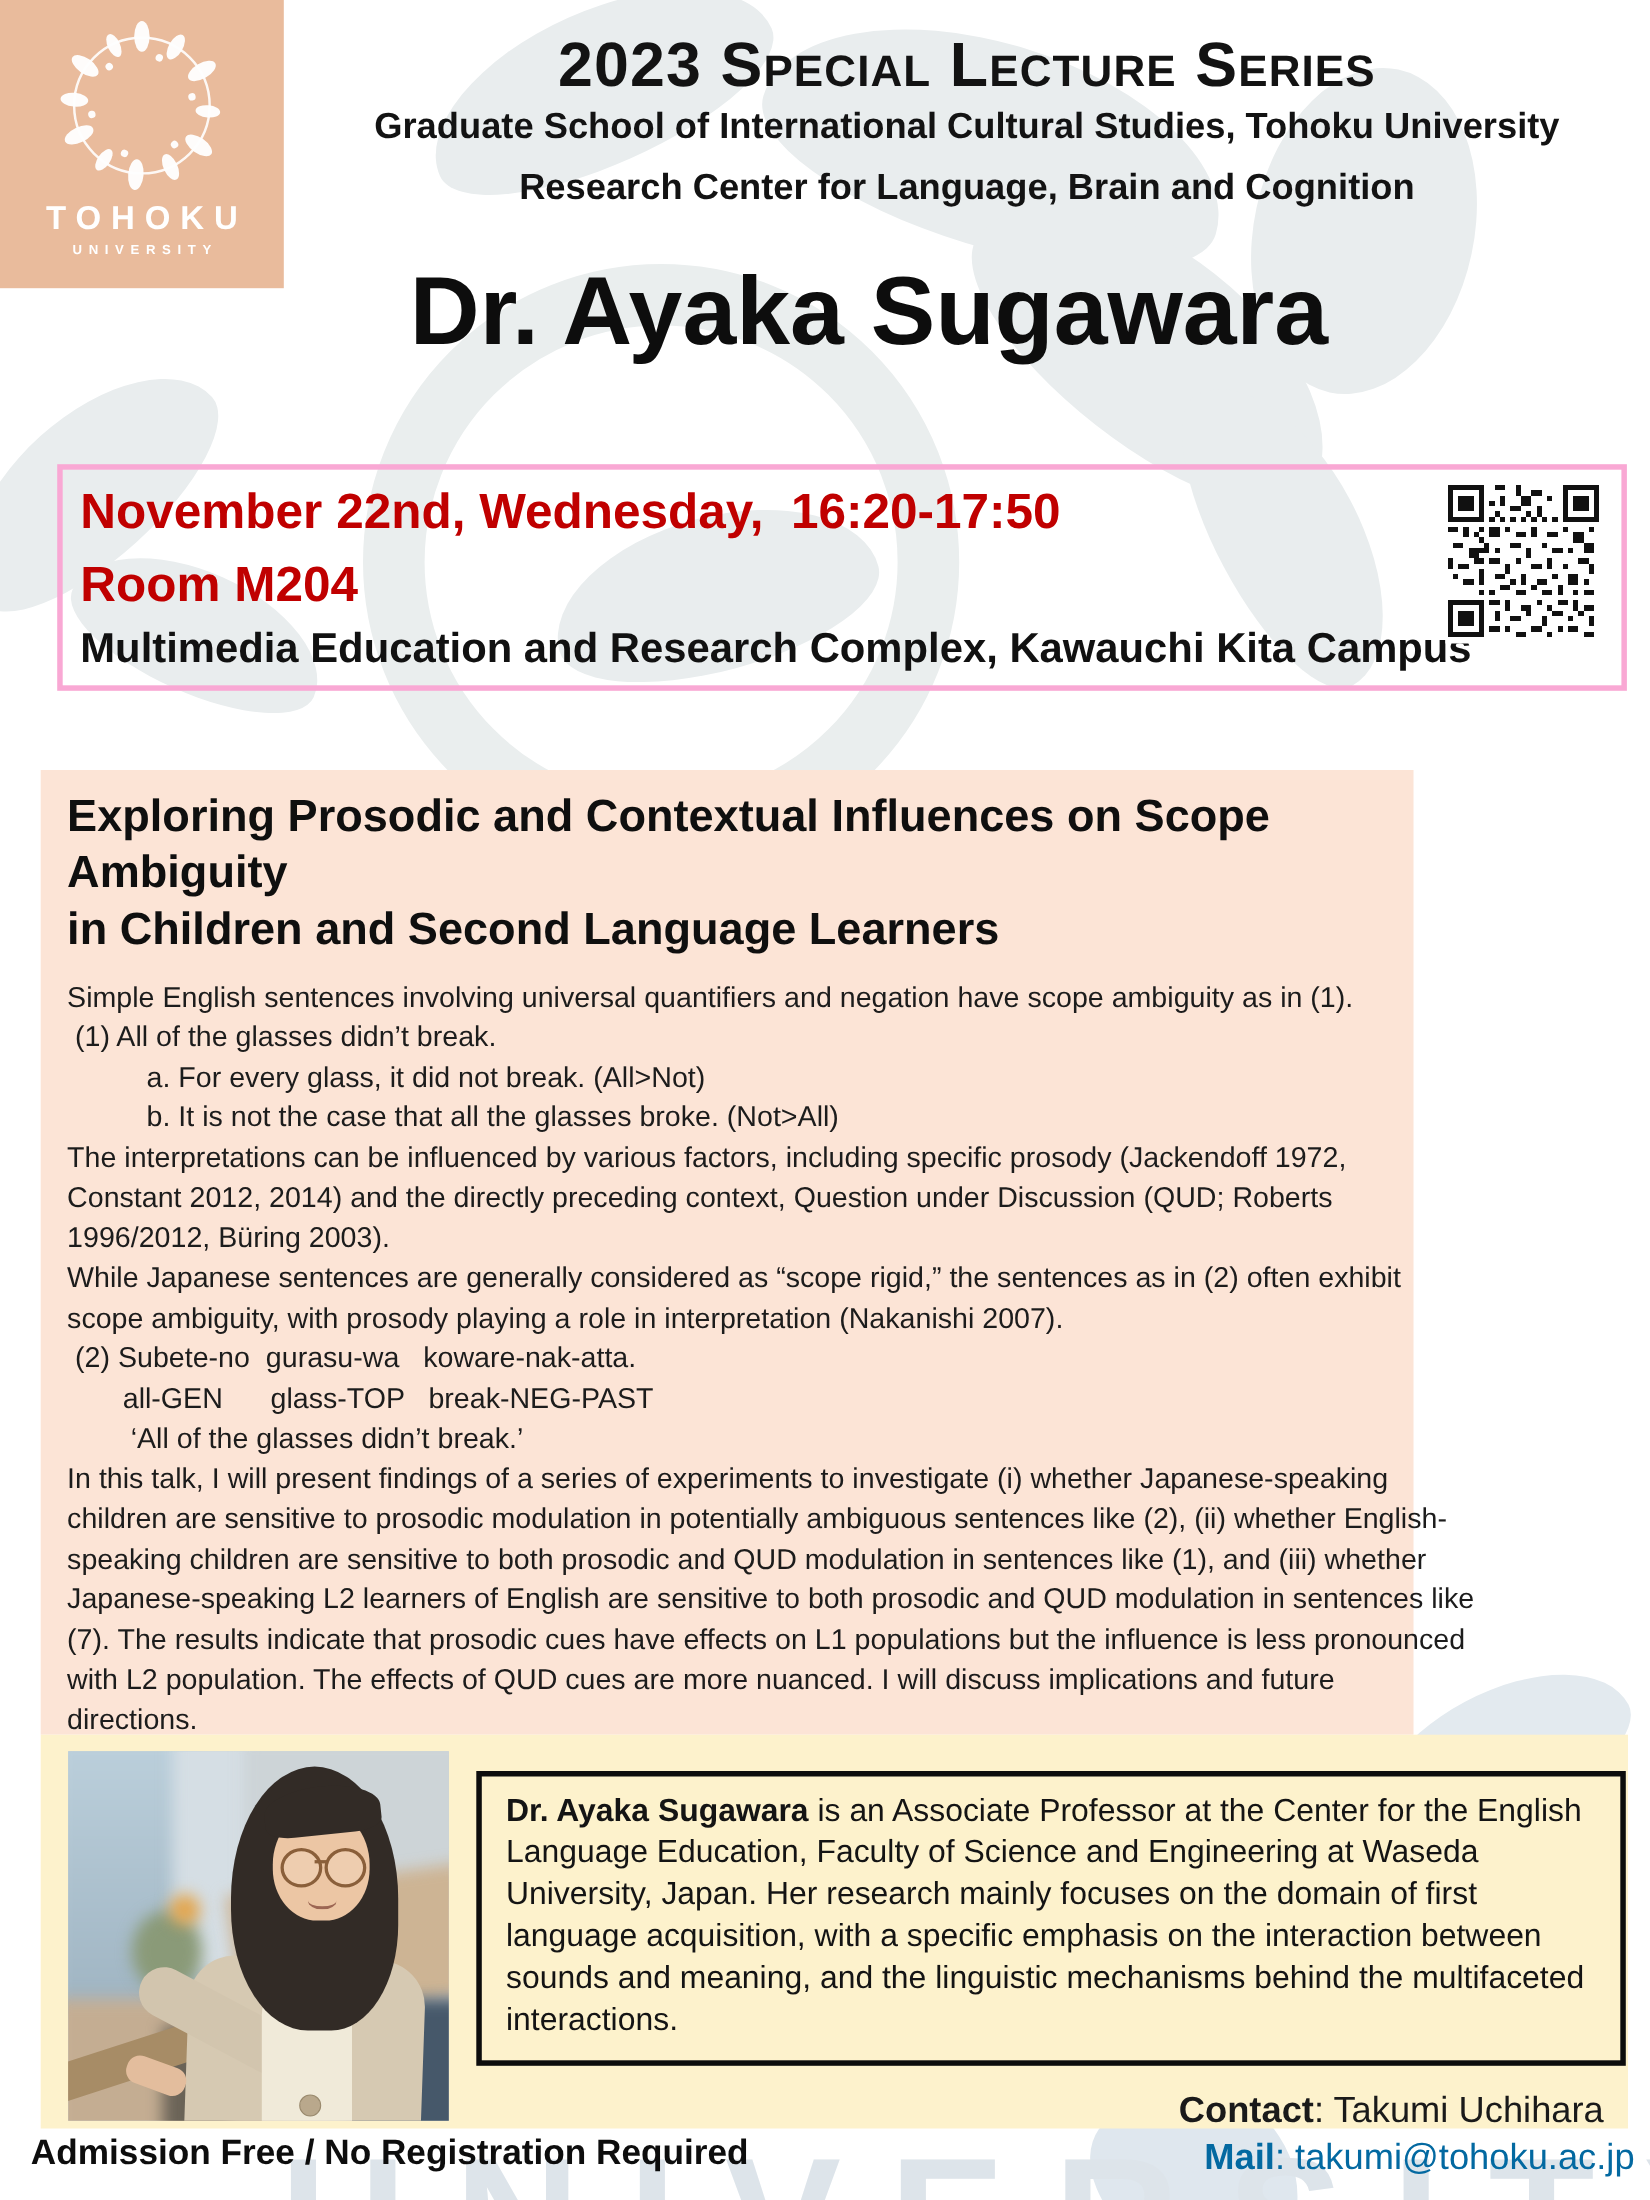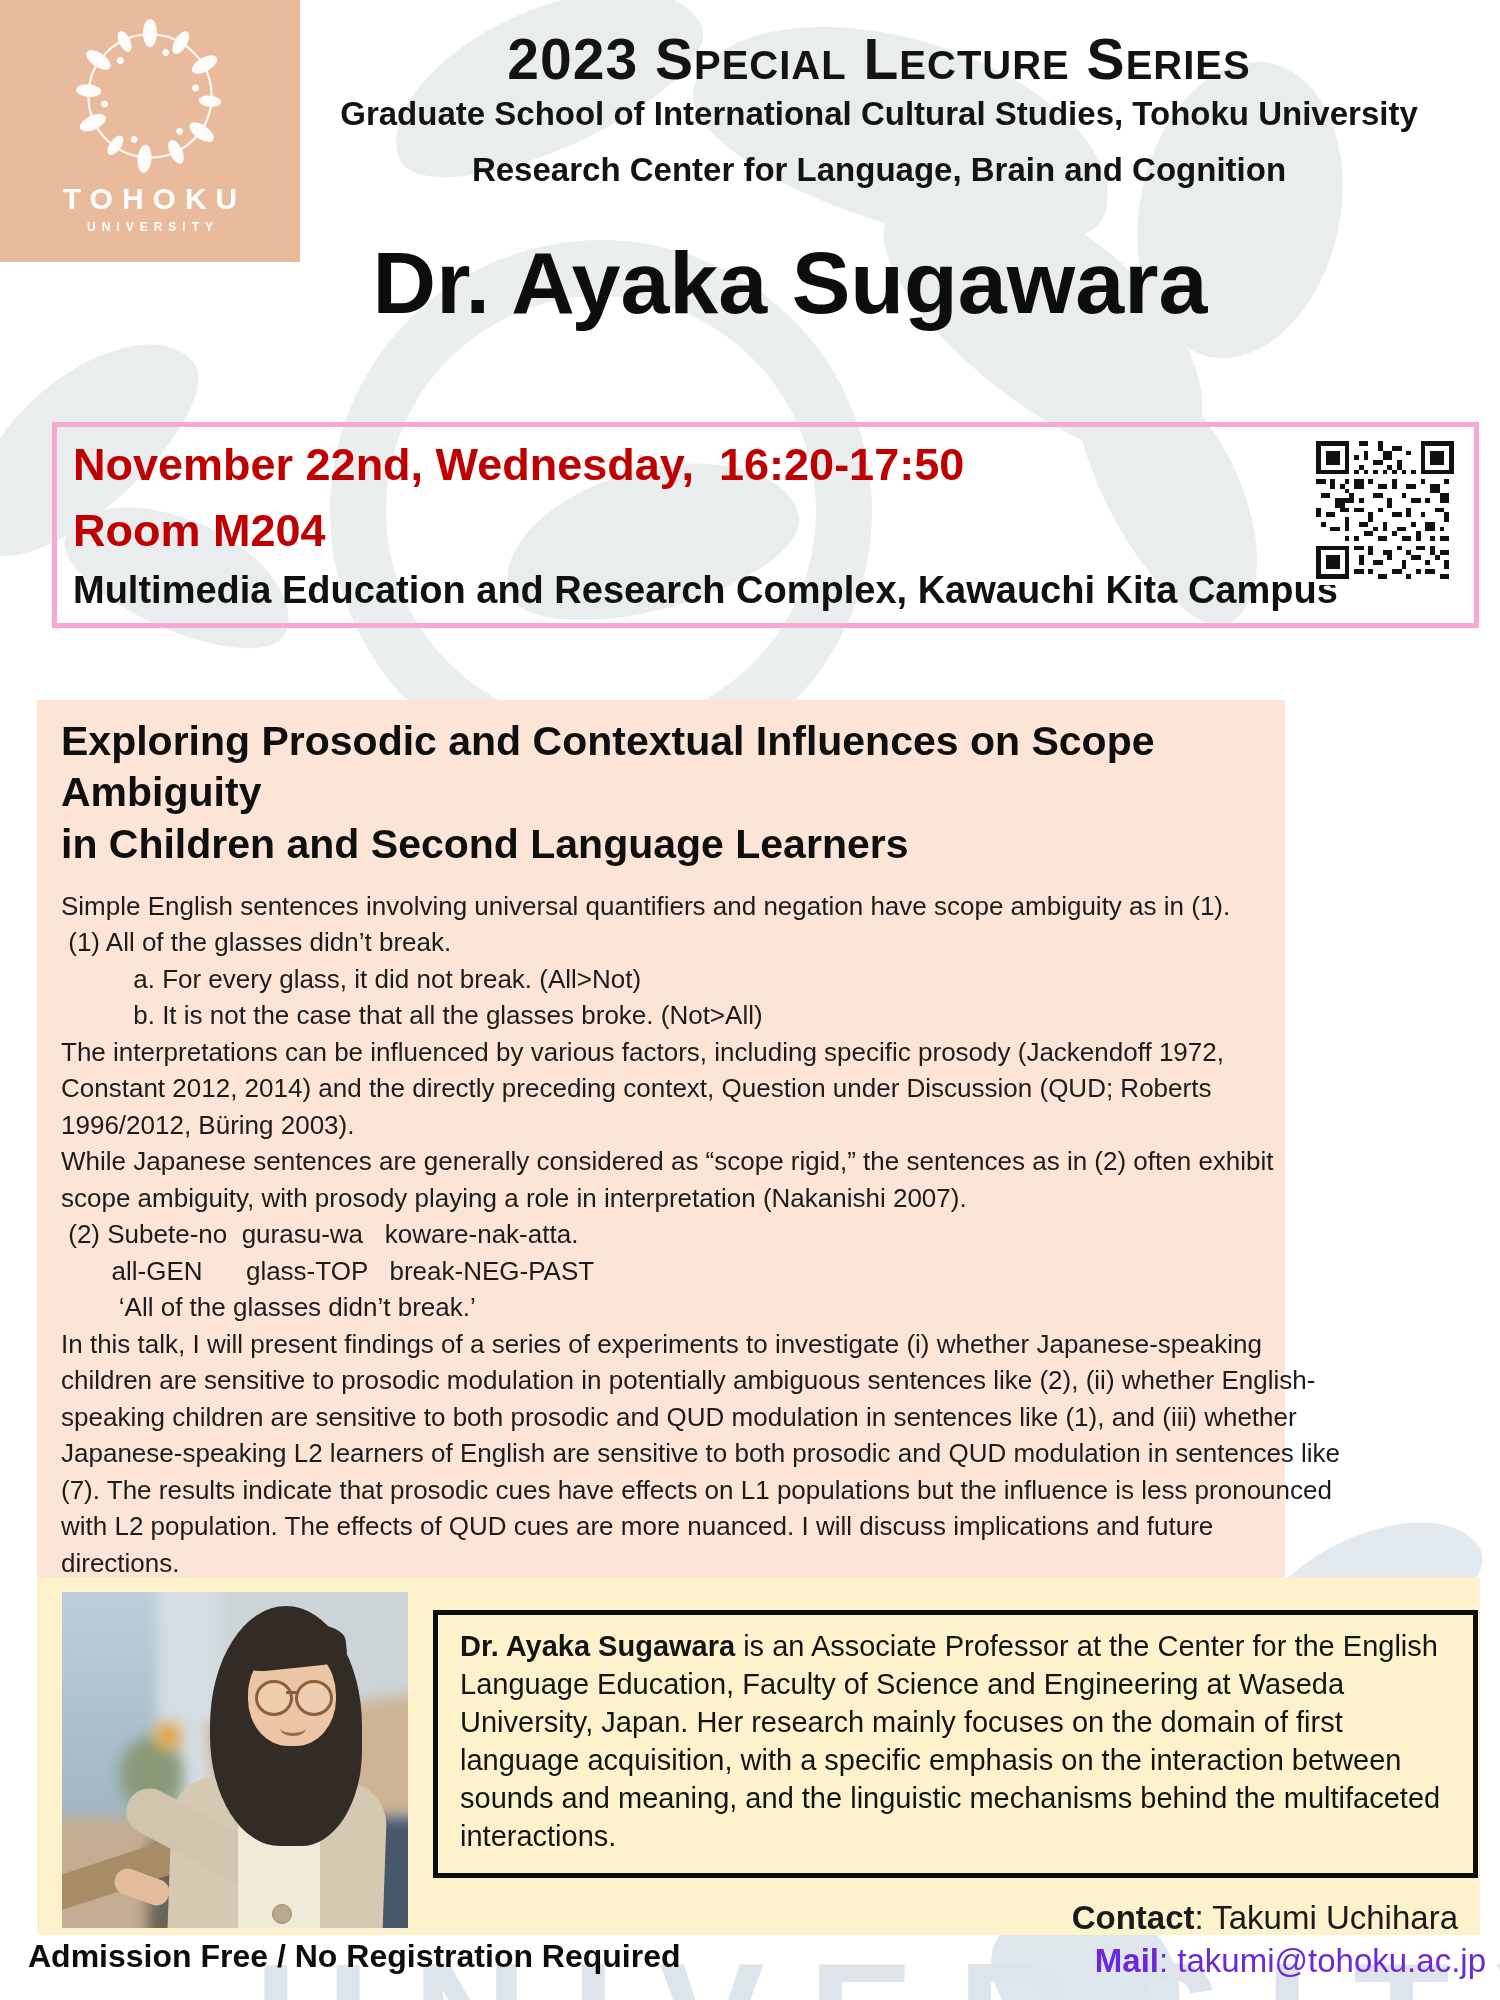--- a/index.html
+++ b/index.html
@@ -9,21 +9,21 @@
   }
   
   .wm{position:absolute;inset:0;z-index:0;}
   .leaf{position:absolute;background:#e9edee;border-radius:50% 50% 50% 50%/60% 60% 40% 40%;}
   .ring{position:absolute;border:56px solid #eaeeee;border-radius:50%;background:transparent;}
   .wm-univ{
     position:absolute;left:255px;top:1928px;font-size:158px;font-weight:bold;
     letter-spacing:44px;color:#dde4ea;white-space:pre;
   }
   
-  .logo{position:absolute;left:0;top:0;width:300px;height:262px;background:#e9bb9c;z-index:2;text-align:center;}
+  .logo{position:absolute;left:0;top:0;width:258px;height:262px;background:#e9bb9c;z-index:2;text-align:center;}
   .logo svg{display:block;margin:12px auto 0 auto;}
   .logo-title{color:#fff;font-size:30px;font-weight:bold;letter-spacing:9px;margin-top:2px;padding-left:9px;}
   .logo-sub{color:#fff;font-size:12px;font-weight:bold;letter-spacing:6px;margin-top:4px;padding-left:6px;}
   
   .header{position:absolute;left:258px;right:0;top:26px;text-align:center;z-index:1;}
   .series-title{font-size:57px;font-weight:bold;font-variant:small-caps;letter-spacing:1px;color:#131313;}
   .org-line{font-size:33px;font-weight:bold;line-height:1.32;color:#131313;}
   .org-line.first{margin-top:12px;}
   
   .speaker-name{
@@ -56,21 +56,21 @@
   .bio-box{
     position:absolute;left:396px;top:33px;width:1045px;height:268px;border:5px solid #0d0d0d;
     box-sizing:border-box;padding:12px 22px;overflow:hidden;
   }
   .bio-box p{margin:0;font-size:29px;line-height:38px;color:#141414;}
   .bio-box b{font-weight:bold;}
   .contact-line{position:absolute;right:22px;top:322px;font-size:33px;color:#1a1a1a;white-space:pre;}
   .contact-line .lbl{font-weight:bold;}
   
   .admission{position:absolute;left:28px;top:1938px;font-size:32px;font-weight:bold;color:#0d0d0d;z-index:2;}
-  .mail-line{position:absolute;right:14px;top:1942px;font-size:33px;color:#6d28d9;z-index:2;white-space:pre;margin-left:48px;}
+  .mail-line{position:absolute;right:14px;top:1942px;font-size:33px;color:#0369a1;z-index:2;white-space:pre;margin-left:48px;}
   .mail-line .lbl{font-weight:bold;}
 </style>
 </head>
 <body>
 
 <div class="poster">
 
   <div class="wm">
     <div class="leaf" style="left:380px;top:10px;width:330px;height:140px;transform:rotate(-24deg);"></div>
     <div class="leaf" style="left:690px;top:40px;width:430px;height:185px;transform:rotate(17deg);"></div>

